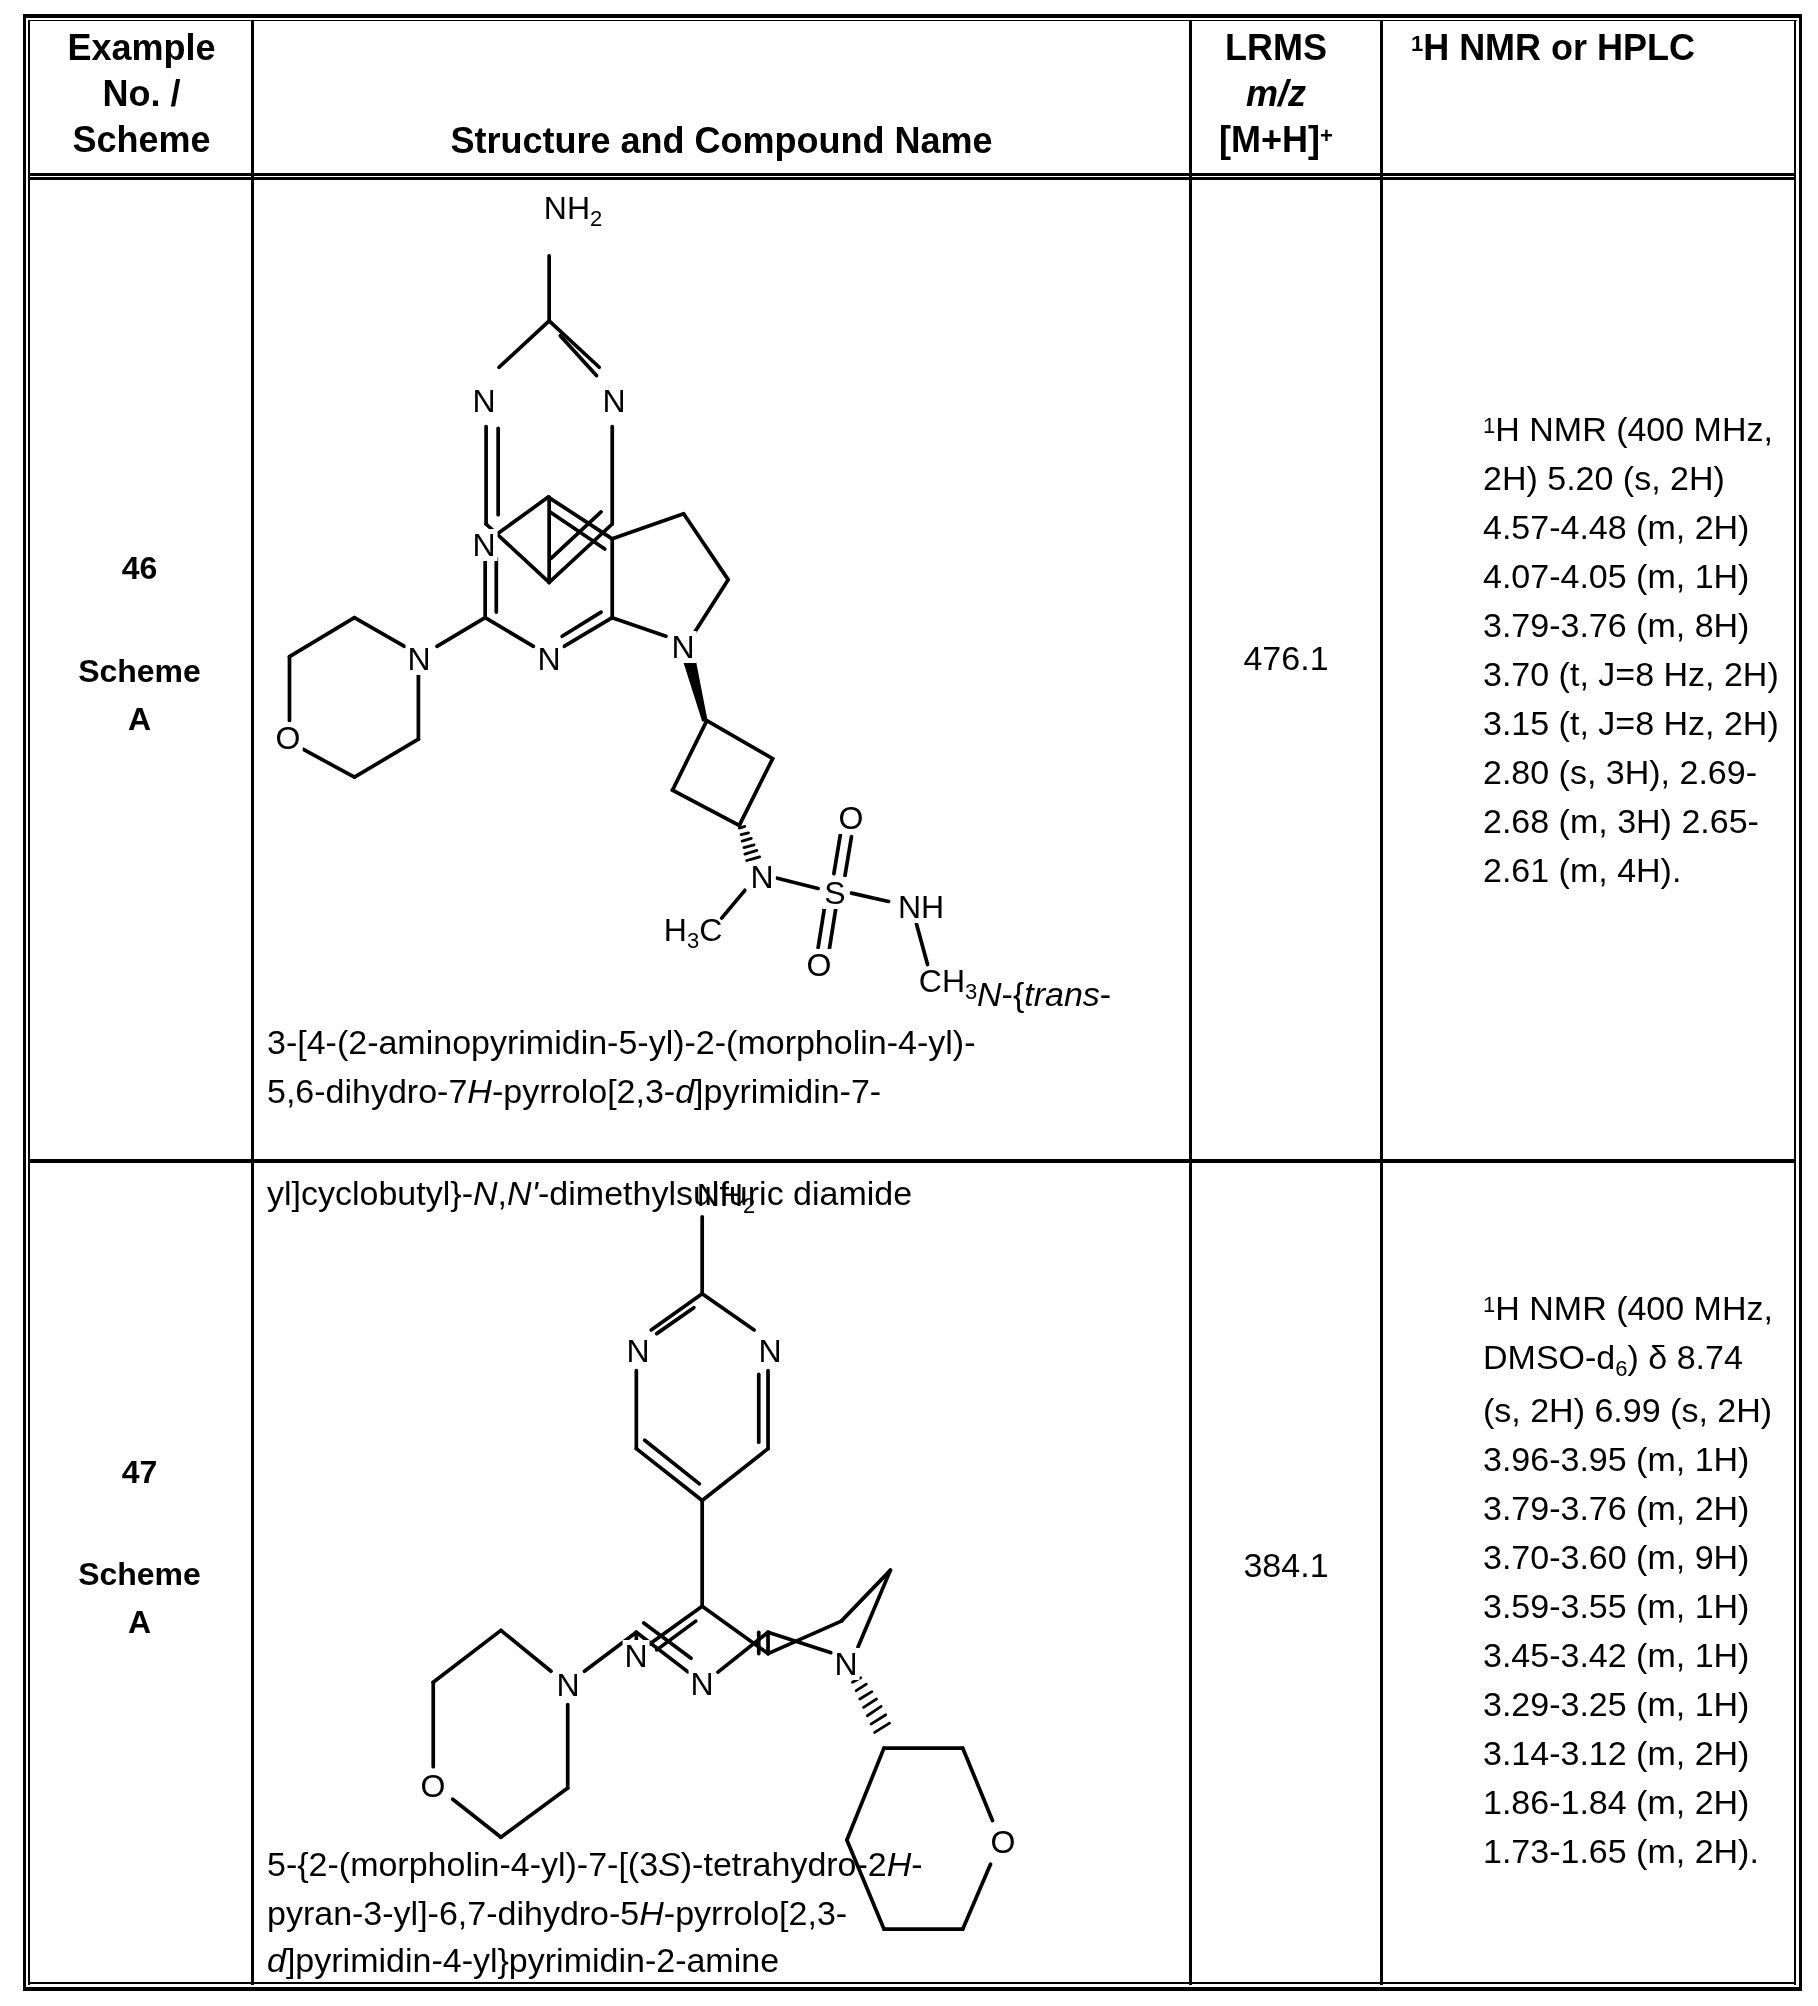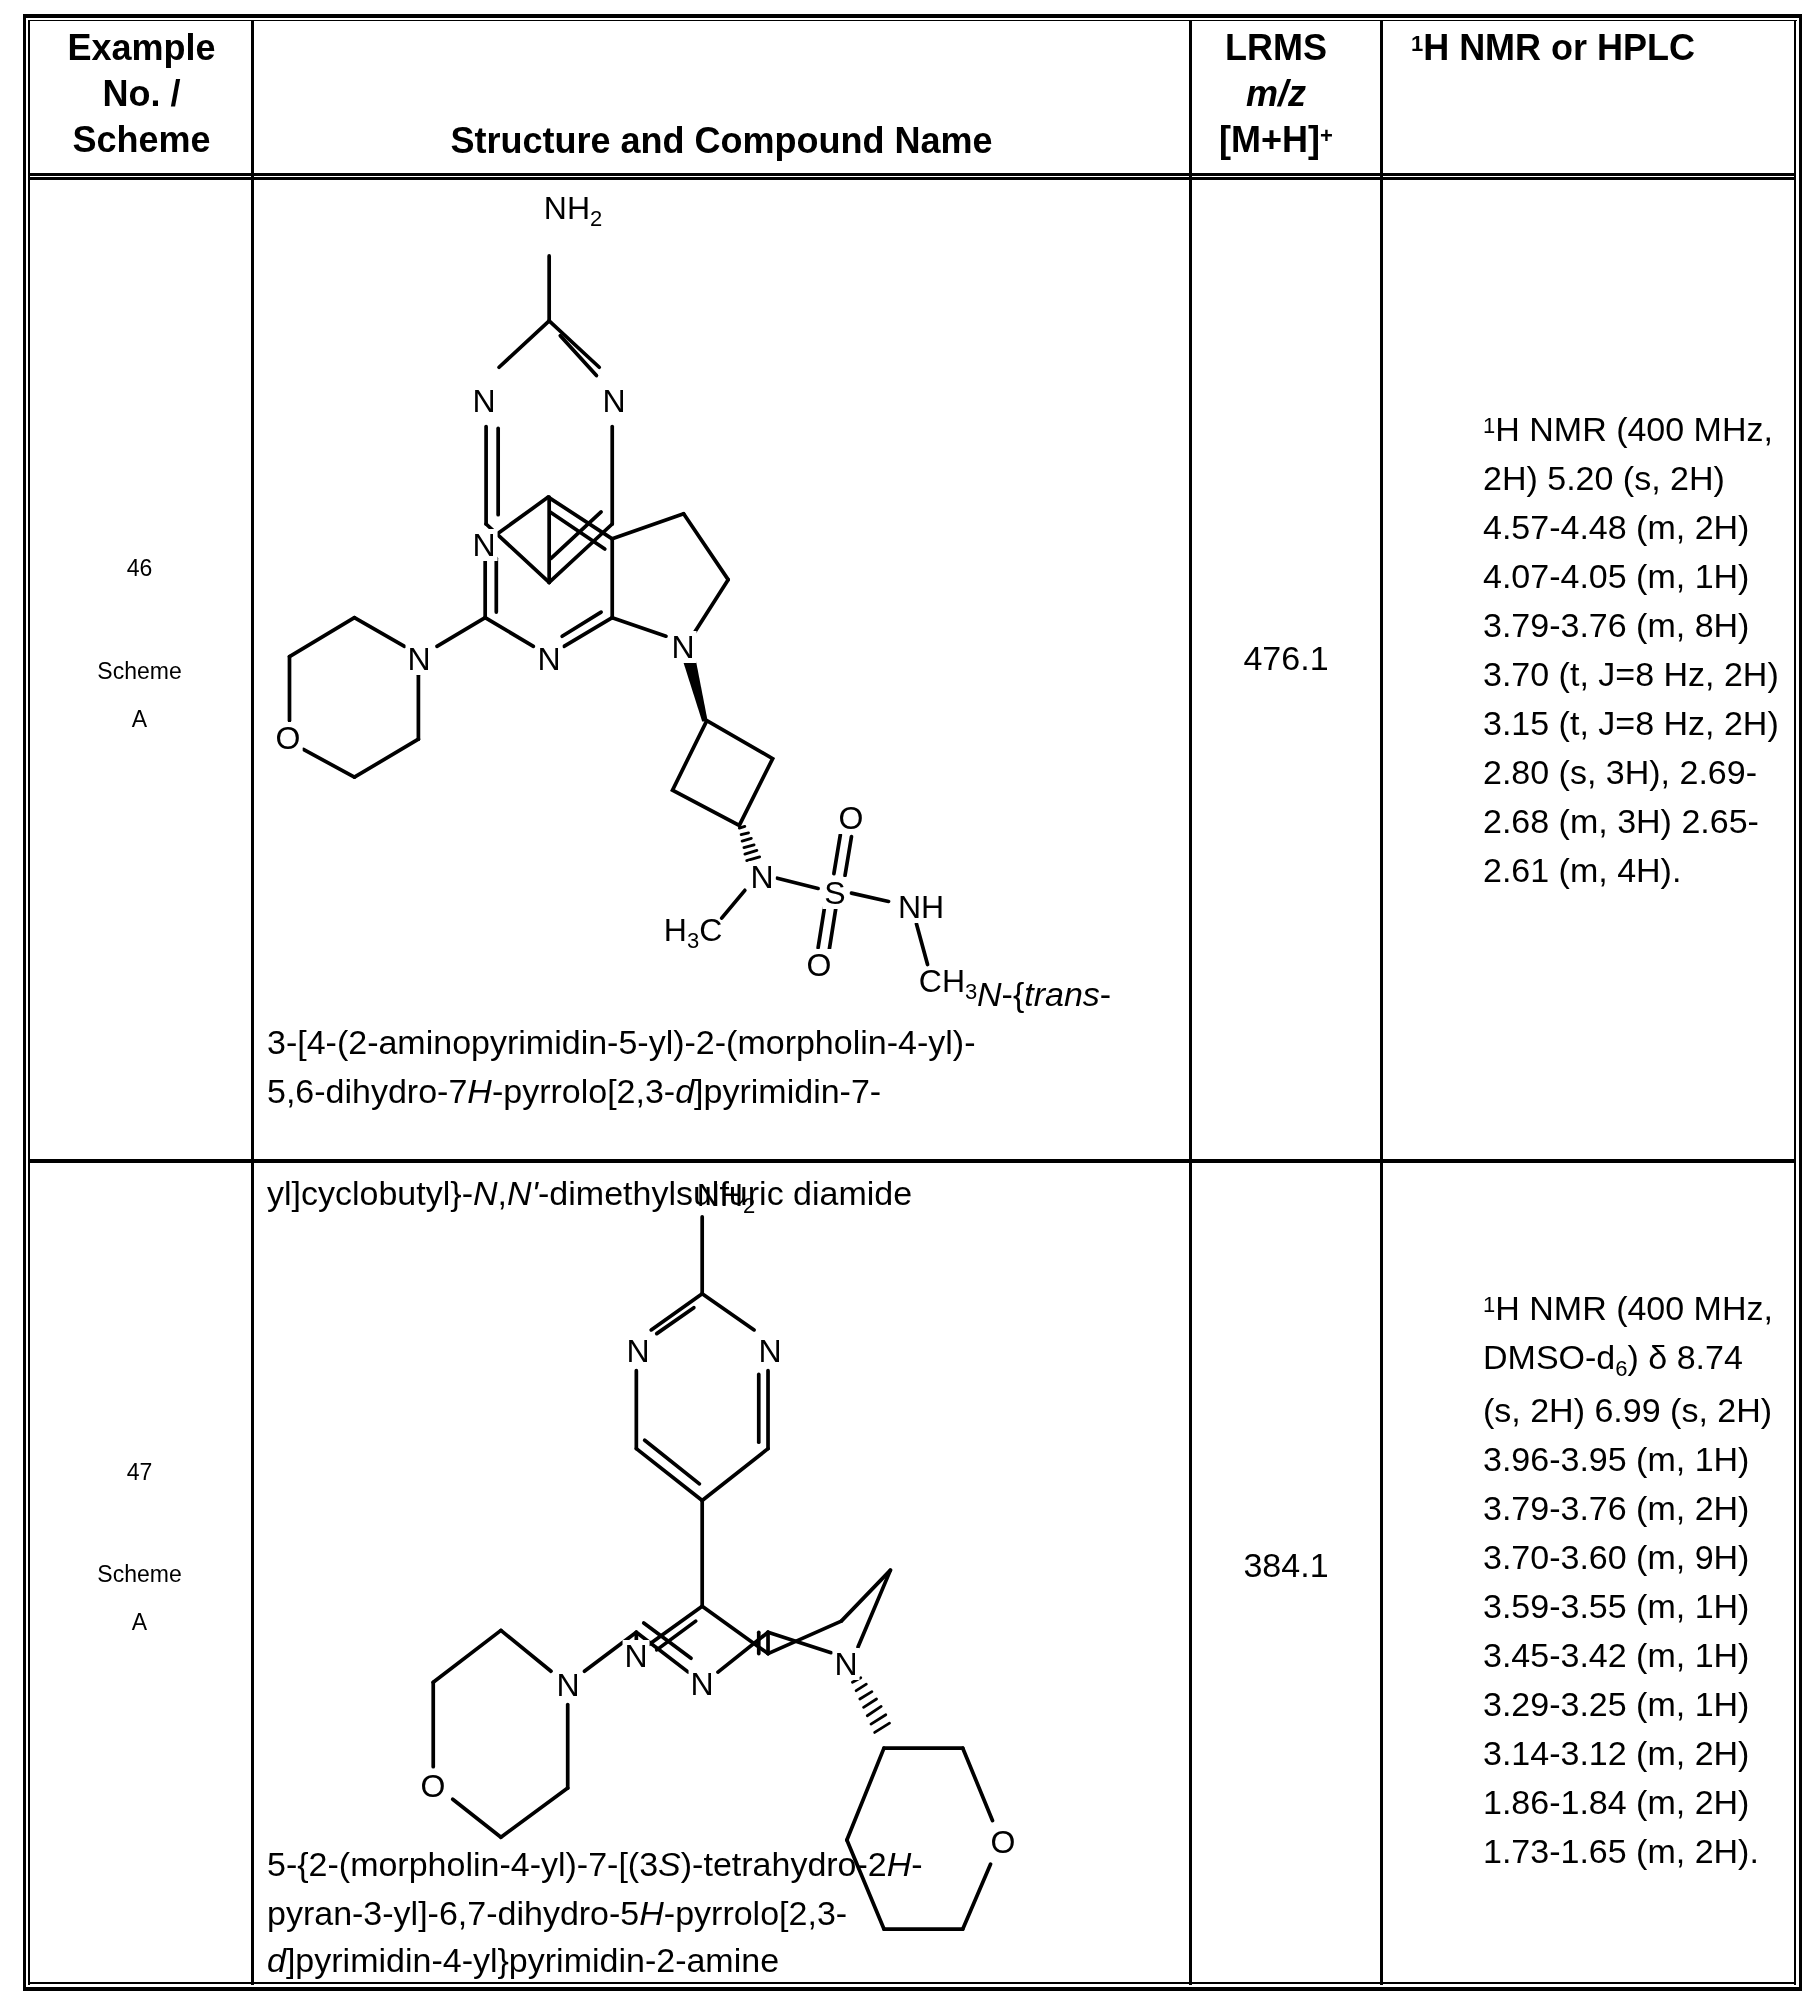--- a/index.html
+++ b/index.html
@@ -1,20 +1,20 @@
 <!DOCTYPE html>
 <html style="font-size:15px"><head>
 <meta charset="utf-8">
 <style>
   html, body { margin:0; padding:0; background:#ffffff; }
   body { width:1818px; height:2006px; position:relative; overflow:hidden;
          font-family:"Liberation Sans", sans-serif; color:#000; }
   .line { position:absolute; background:#000; }
   .hdr { position:absolute; font-weight:bold; font-size:36px; line-height:46px; text-align:center; }
-  .ex { position:absolute; font-weight:normal; font-size:23px; line-height:48px; text-align:center; width:223px; left:28px; }
+  .ex { position:absolute; font-weight:bold; font-size:32px; line-height:48px; text-align:center; width:223px; left:28px; }
   .lrms { position:absolute; font-size:34px; text-align:center; width:186px; left:1193px; line-height:48px; }
   .nmr { position:absolute; left:1483px; font-size:34px; line-height:49px; white-space:nowrap; }
   .name { position:absolute; left:267px; font-size:34px; line-height:48px; white-space:nowrap; }
   sup.s { font-size:22px; vertical-align:top; position:relative; top:-3.7px; }
   sub.s { font-size:22px; vertical-align:baseline; position:relative; top:7.4px; }
   svg.mol { position:absolute; left:0; top:0; width:1818px; height:2006px; pointer-events:none; }
   svg.mol line, svg.mol polyline, svg.mol polygon.b { stroke:#000; stroke-width:4; fill:none; stroke-linecap:round; }
   svg.mol polygon.wedge { fill:#000; stroke:none; }
   .atom { position:absolute; font-size:32px; line-height:32px; background:#fff; padding:0 1.9px; transform:translate(-50%,-50%); white-space:nowrap; }
   .atom.nobg { background:transparent; }

